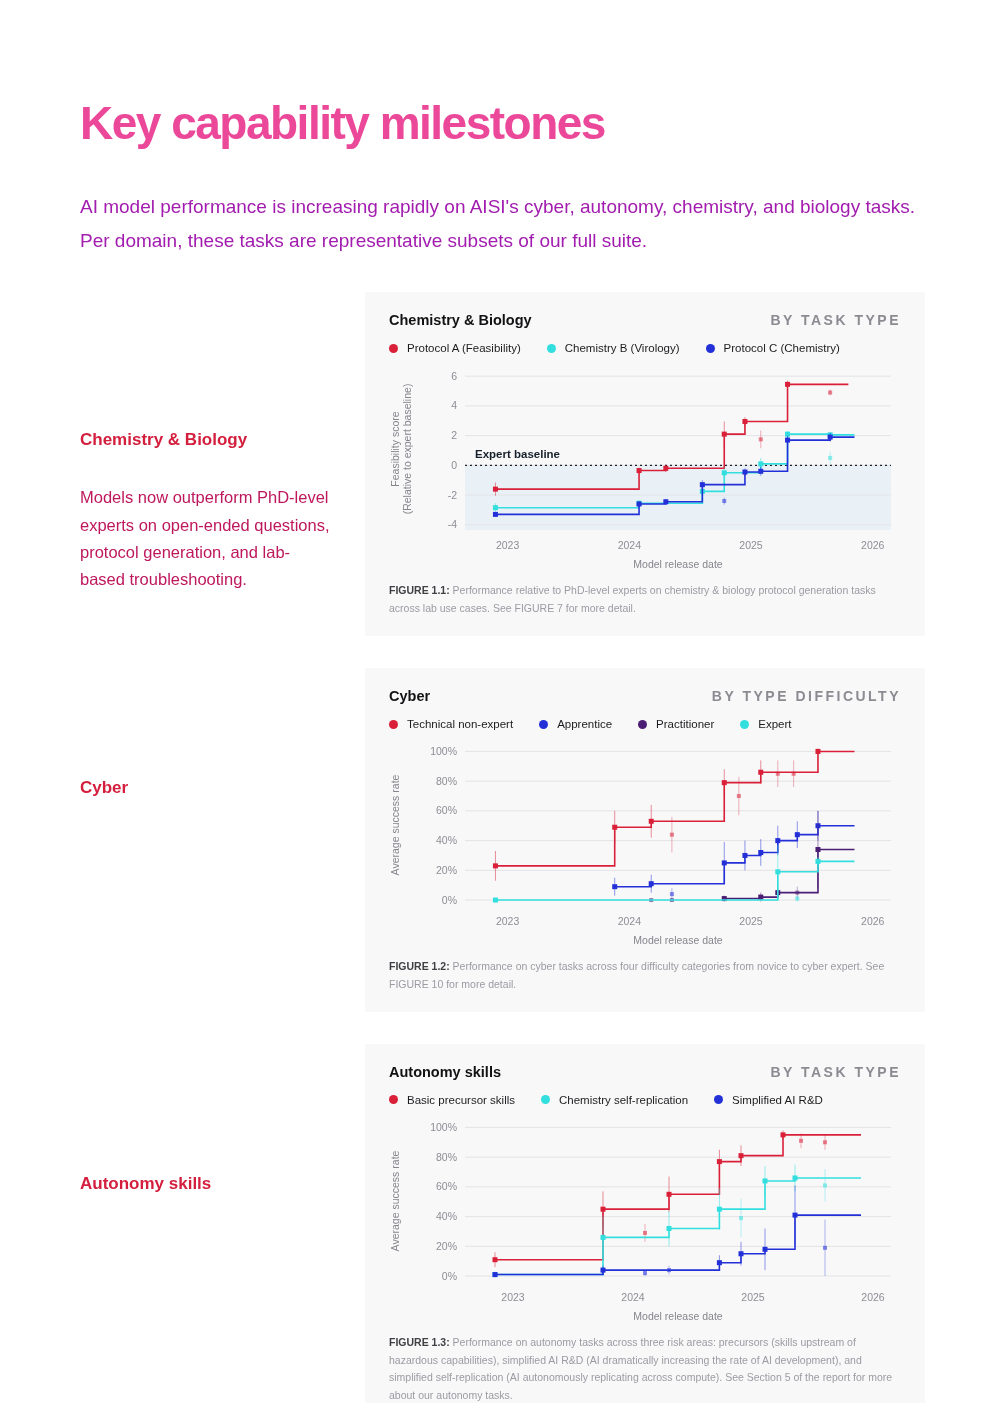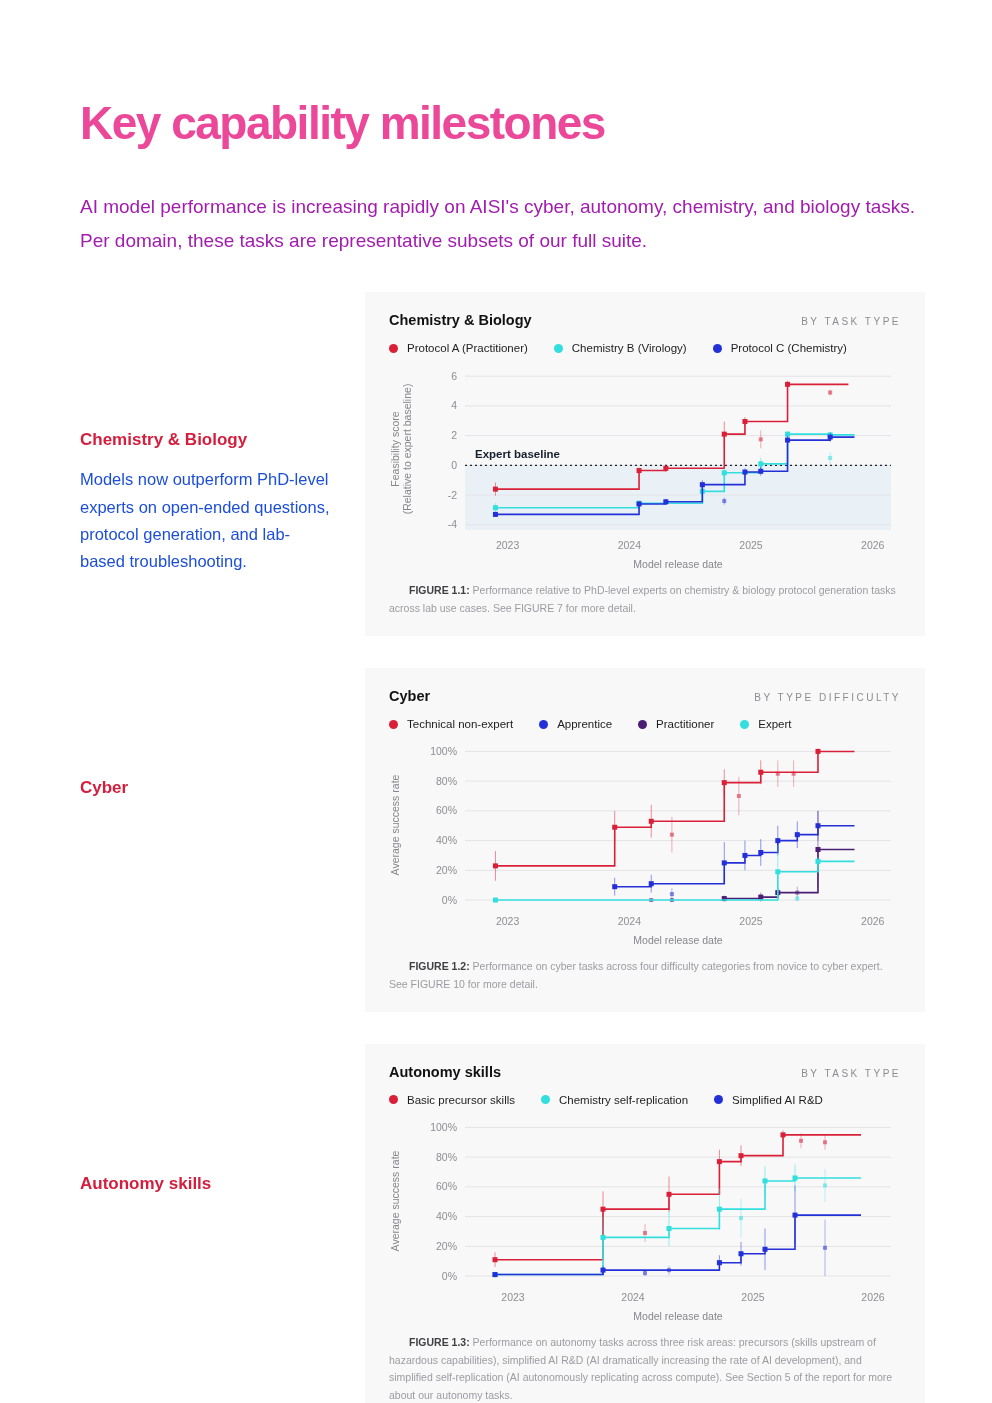--- a/index.html
+++ b/index.html
@@ -17,34 +17,34 @@
   }
   .section-row {
     display:grid; grid-template-columns:285px 560px; margin-top:32px;
   }
   .section-row:first-of-type { margin-top:34px; }
   .left-col { padding-right:28px; }
   .left-col .pad-1 { padding-top:138px; }
   .left-col .pad-2 { padding-top:110px; }
   .left-col .pad-3 { padding-top:130px; }
   .section-heading { font-size:17px; font-weight:700; color:#d41e3d; }
-  .section-body { margin-top:16px; font-size:16.5px; line-height:1.65; color:#1d4ed8; max-width:255px; }
+  .section-body { margin-top:34px; font-size:16.5px; line-height:1.65; color:#be185d; max-width:255px; }
   .panel {
     background:#f8f8f9; border-radius:2px; padding:20px 20px 16px 20px;
   }
   .panel-head { display:flex; justify-content:space-between; align-items:baseline; padding:0 4px; }
   .panel-title { font-size:14.5px; font-weight:700; color:#121214; }
-  .panel-tag { font-size:10px; letter-spacing:2.5px; color:#8b8b92; font-weight:400; }
+  .panel-tag { font-size:14px; letter-spacing:2.5px; color:#8b8b92; font-weight:700; }
   .legend { display:flex; align-items:center; gap:26px; margin:14px 0 4px 4px; flex-wrap:wrap; }
   .legend-item { display:flex; align-items:center; gap:9px; }
   .legend-dot { width:9px; height:9px; border-radius:50%; flex:none; }
   .legend-label { font-size:11.5px; color:#1d1d1f; }
   .chart-svg { display:block; margin-top:4px; }
   .caption { margin:6px 4px 2px 4px; font-size:10.5px; line-height:1.7; color:#9b9ba2; }
-  .caption b { color:#3f3f44; font-weight:700;margin-left:20px; }
+  .caption b { color:#3f3f44; font-weight:700; }
   svg text.tick { font-family:"Liberation Sans", sans-serif; font-size:10.5px; fill:#8d8d94; }
   svg text.axis-label { font-family:"Liberation Sans", sans-serif; font-size:10.5px; fill:#85858c; }
   svg text.baseline-label { font-family:"Liberation Sans", sans-serif; font-size:11.5px; font-weight:700; fill:#16202c; }
 </style>
 </head>
 <body>
 
 <div class="page">
 
   <h1 class="page-title">Key capability milestones</h1>
@@ -59,21 +59,21 @@
       </div>
     </div>
     <div class="panel">
       <div class="panel-head">
         <span class="panel-title">Chemistry &amp; Biology</span>
         <span class="panel-tag">BY TASK TYPE</span>
       </div>
       <div class="legend">
           <span class="legend-item">
             <span class="legend-dot" style="background: rgb(217, 32, 56);"></span>
-            <span class="legend-label">Protocol A (Practitioner)</span>
+            <span class="legend-label">Protocol A (Feasibility)</span>
           </span>
           <span class="legend-item">
             <span class="legend-dot" style="background: rgb(51, 222, 222);"></span>
             <span class="legend-label">Chemistry B (Virology)</span>
           </span>
           <span class="legend-item">
             <span class="legend-dot" style="background: rgb(35, 48, 216);"></span>
             <span class="legend-label">Protocol C (Chemistry)</span>
           </span>
         </div>

